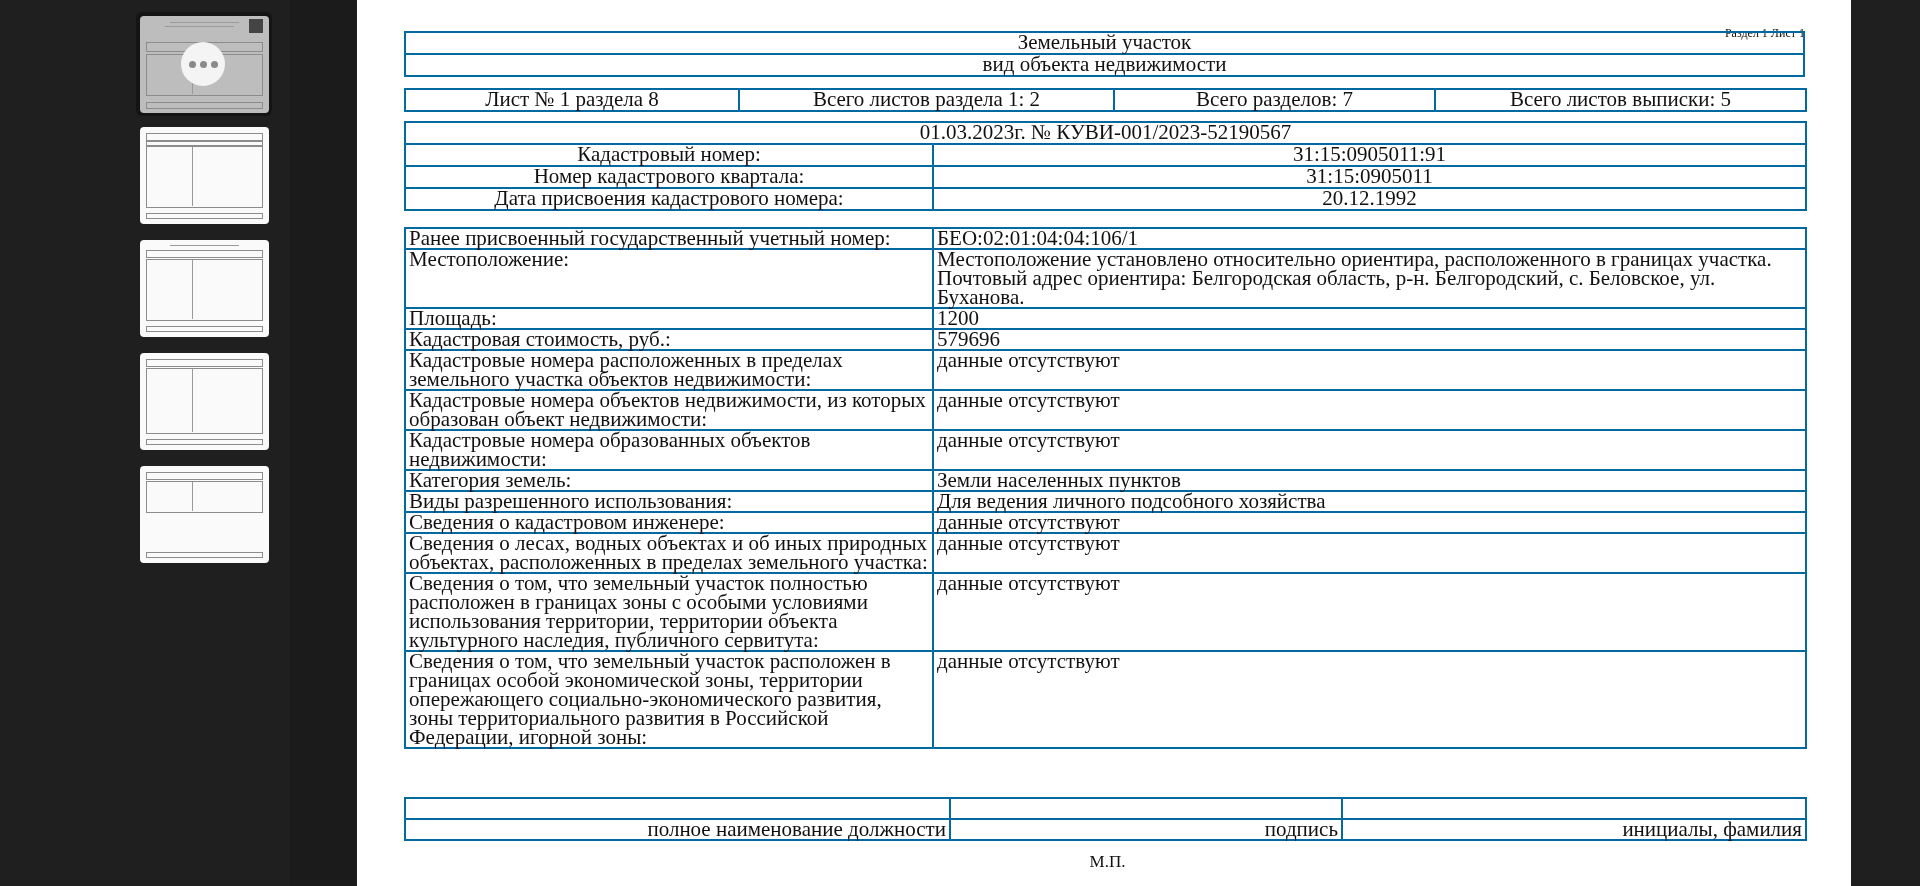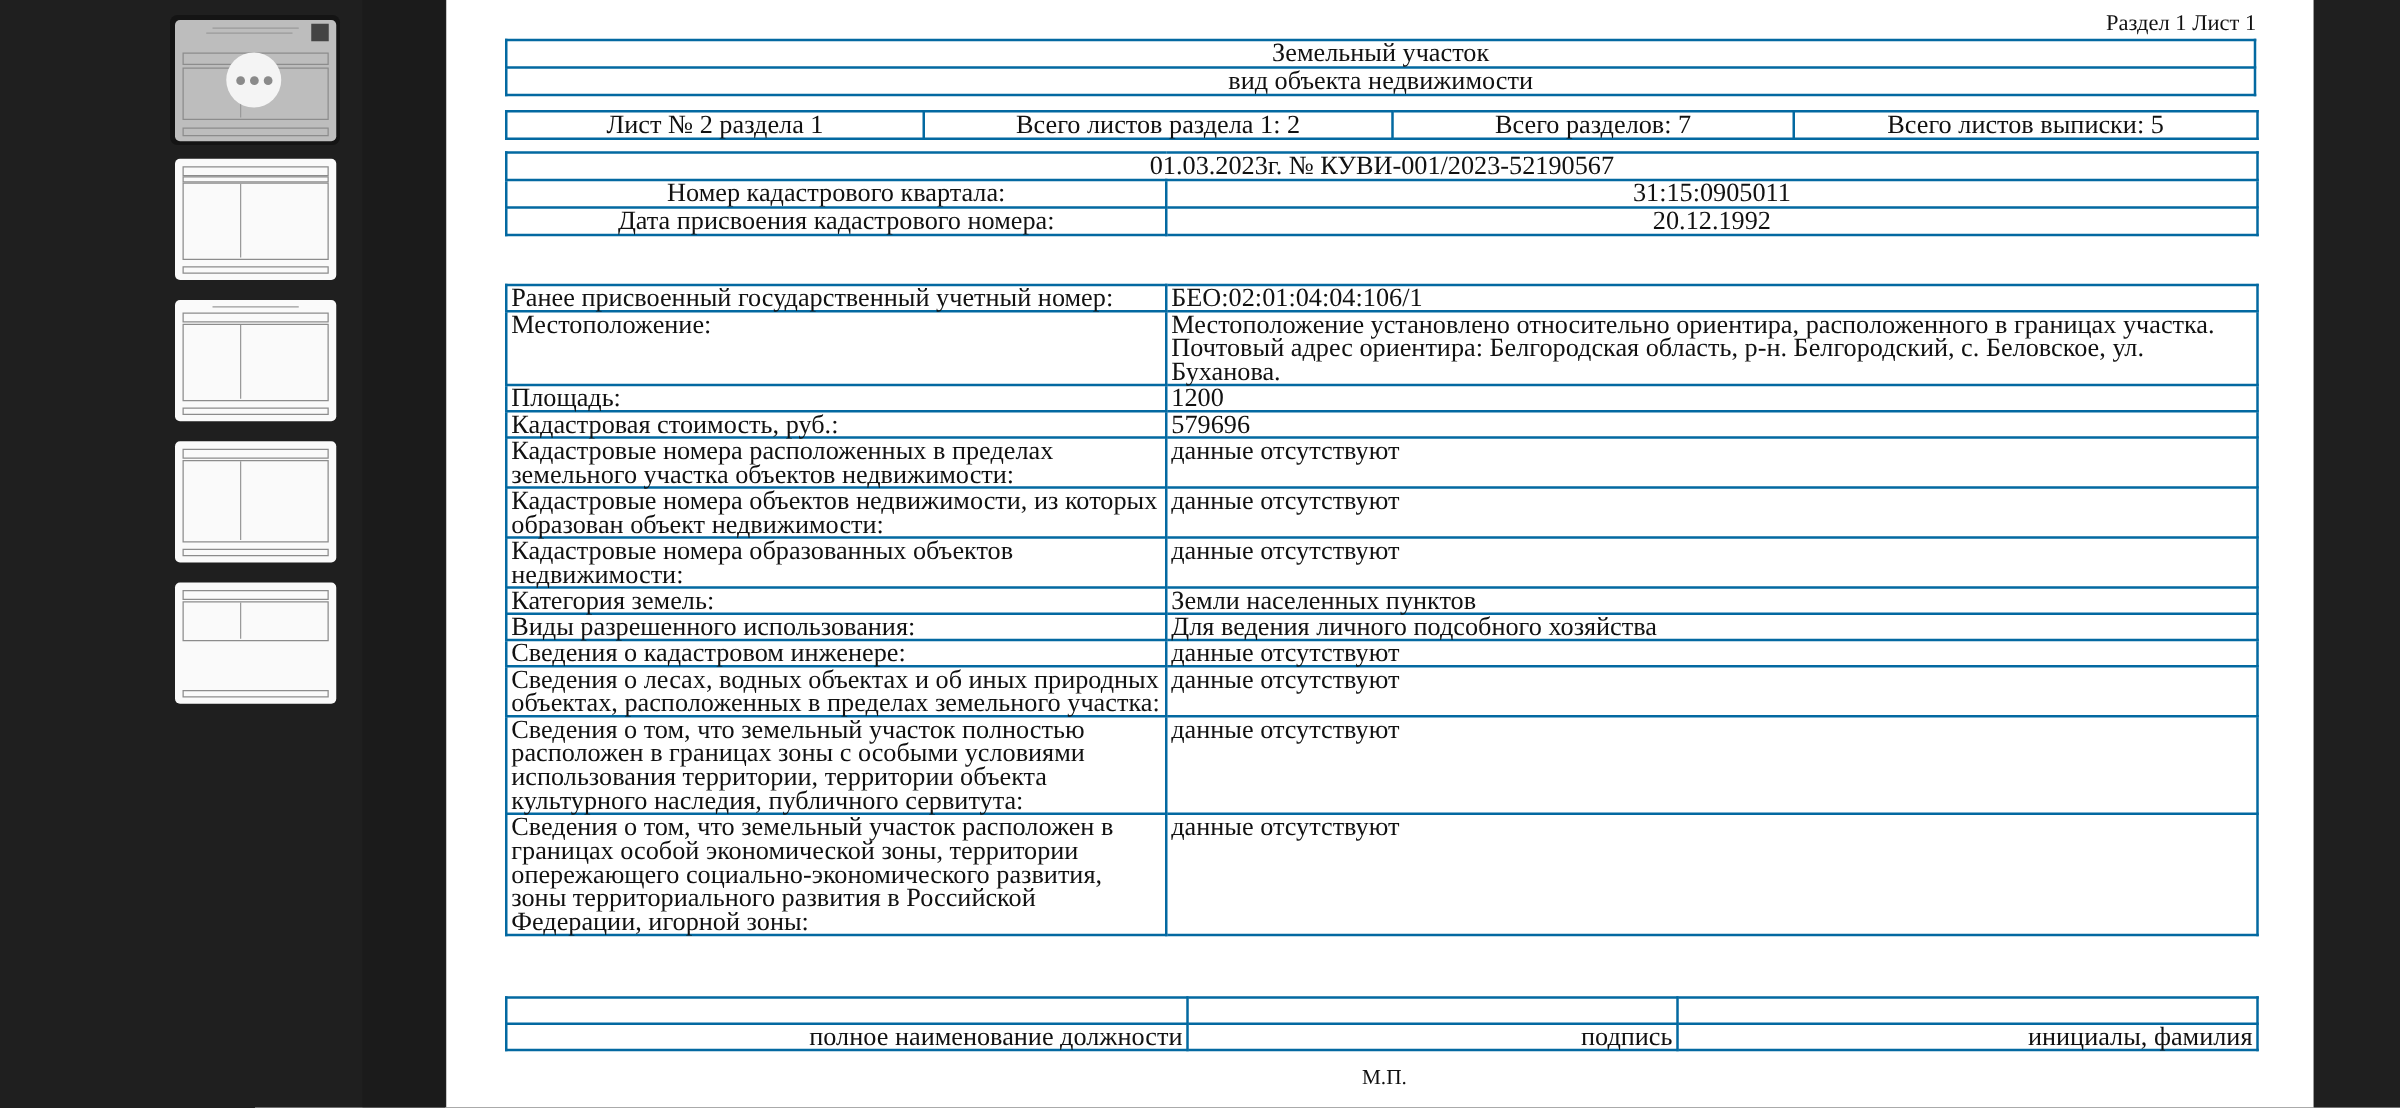--- a/index.html
+++ b/index.html
@@ -33,21 +33,21 @@
     background:#f4f4f4; display:flex; align-items:center; justify-content:center; gap:4px;
   }
   .more-btn span { width:7px; height:7px; border-radius:50%; background:#8a8a8a; display:block; }
 
   .page {
     position:absolute; left:357px; top:0; width:1494px; height:886px; background:#ffffff;
   }
   .right-bg { position:absolute; left:1851px; top:0; width:69px; height:886px; background:#1f1f1f; }
 
   .doc { position:absolute; left:47px; top:0; width:1401px; color:#111; font-size:17px; line-height:19px; }
-  .sec-label { position:absolute; right:0; top:9px; font-size:18px; }
+  .sec-label { position:absolute; right:0; top:24px; font-size:12px; }
 
   table { border-collapse:collapse; width:1401px; table-layout:fixed; }
   td { border:2px solid #0369a1; padding:0 3px; vertical-align:top; font-size:21px; line-height:19px; }
   .t-head { position:absolute; top:31px; }
   .t-head td { text-align:center; height:20px; }
   .t-sheets { position:absolute; top:88px; }
   .t-sheets td { text-align:center; height:20px; }
   .t-main { position:absolute; top:121px; }
   .t-main td { height:20px;text-align:center; }
   .t-main2 { position:absolute; top:227px; }
@@ -125,38 +125,42 @@
 
     <table class="t-sheets">
       <colgroup>
           <col style="width:334px">
           <col style="width:375px">
           <col style="width:321px">
           <col style="width:371px">
         </colgroup>
       <tbody>
           <tr>
-        <td>Лист № 2 раздела 1</td>
+        <td>Лист № 1 раздела 8</td>
         <td>Всего листов раздела 1: 2</td>
         <td>Всего разделов: 7</td>
         <td>Всего листов выписки: 5</td>
       </tr>
     </tbody>
       </table>
 
     <table class="t-main">
       <colgroup>
           <col style="width:528px">
           <col style="width:873px">
         </colgroup>
       <tbody>
           <tr>
             <td colspan="2">01.03.2023г. № КУВИ-001/2023-52190567</td>
           </tr>
       <tr>
+        <td>Кадастровый номер:</td>
+        <td>31:15:0905011:91</td>
+      </tr>
+      <tr>
         <td>Номер кадастрового квартала:</td>
         <td>31:15:0905011</td>
       </tr>
       <tr>
         <td>Дата присвоения кадастрового номера:</td>
         <td>20.12.1992</td>
       </tr>
     </tbody>
       </table>
 

